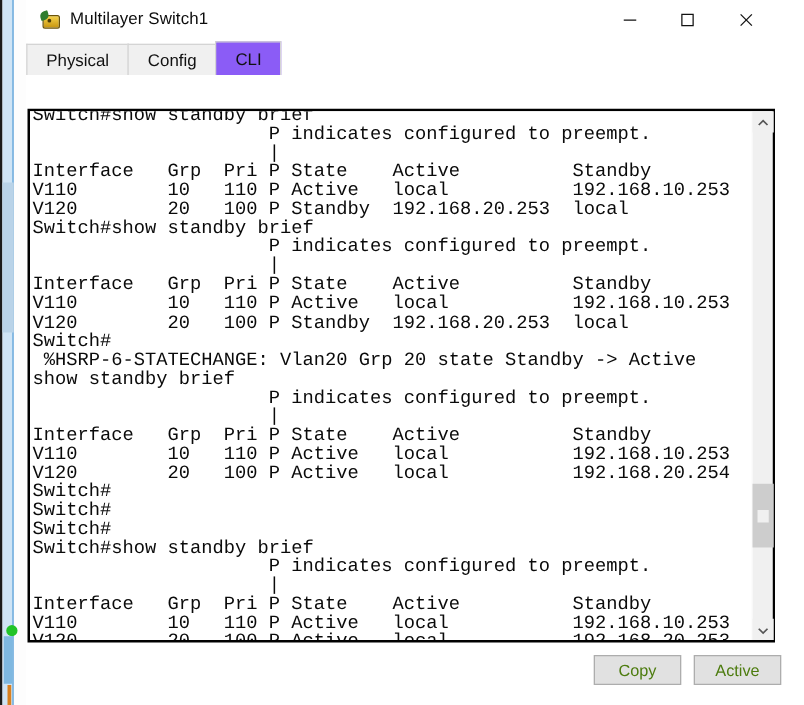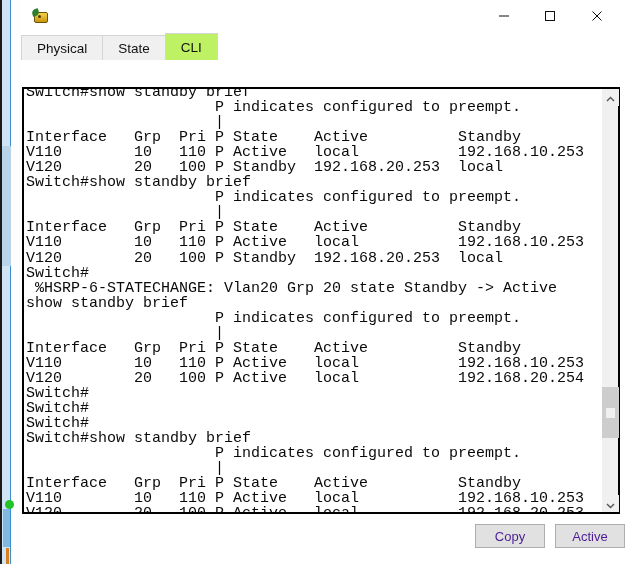--- a/index.html
+++ b/index.html
@@ -133,21 +133,21 @@
     color: #111;
     background: #f0f0f0;
     border: 1px solid #d4d4d4;
     border-bottom: none;
     margin-right: -1px;
     box-sizing: border-box;
     cursor: default;
     white-space: nowrap;
   }
   .tab.active {
-    background: #bef264;
+    background: #8b5cf6;
     border-color: #d4d4d4;
     height: 27px;
     line-height: 27px;
     position: relative;
     z-index: 2;
   }
 
   
   #panel {
     position: absolute;
@@ -236,21 +236,21 @@
     height: 30px;
   }
   .action-btn {
     position: absolute;
     top: 0;
     width: 70px; height: 24px;
     background: #e1e1e1;
     border: 1px solid #adadad;
     font-family: "Liberation Sans", sans-serif;
     font-size: 13px;
-    color: #4c1d95;
+    color: #4d7c0f;
     padding: 0;
     cursor: default;
     box-sizing: border-box;
   }
   #btn-copy { left: 454px; }
   #btn-paste { left: 534px; }
 </style>
 </head>
 <body>
 
@@ -265,20 +265,21 @@
 </div>
 
 <div id="window">
 
   <div id="titlebar">
     <span class="app-icon">
       <span class="ic-body"></span>
       <span class="ic-leaf"></span>
       <span class="ic-dot"></span>
     </span>
+    <span class="title-text">Multilayer Switch1</span>
 
     <button class="win-btn" id="btn-min">
       <span>
         <svg width="12" height="12" viewBox="0 0 12 12">
           <line x1="1" y1="6" x2="11" y2="6" stroke="#111" stroke-width="1"></line>
         </svg>
       </span>
     </button>
     <button class="win-btn" id="btn-max">
       <span>
@@ -293,21 +294,21 @@
           <line x1="1.5" y1="1.5" x2="10.5" y2="10.5" stroke="#111" stroke-width="1"></line>
           <line x1="10.5" y1="1.5" x2="1.5" y2="10.5" stroke="#111" stroke-width="1"></line>
         </svg>
       </span>
     </button>
   </div>
 
   <div id="tabstrip">
     <div class="tabs">
       <div class="tab">Physical</div>
-      <div class="tab">State</div>
+      <div class="tab">Config</div>
       <div class="tab active">CLI</div>
     </div>
   </div>
 
   <div id="panel">
 
 
     <div id="terminal-wrap">
       <div id="terminal">
         <pre id="termtext">Switch#show standby brief

